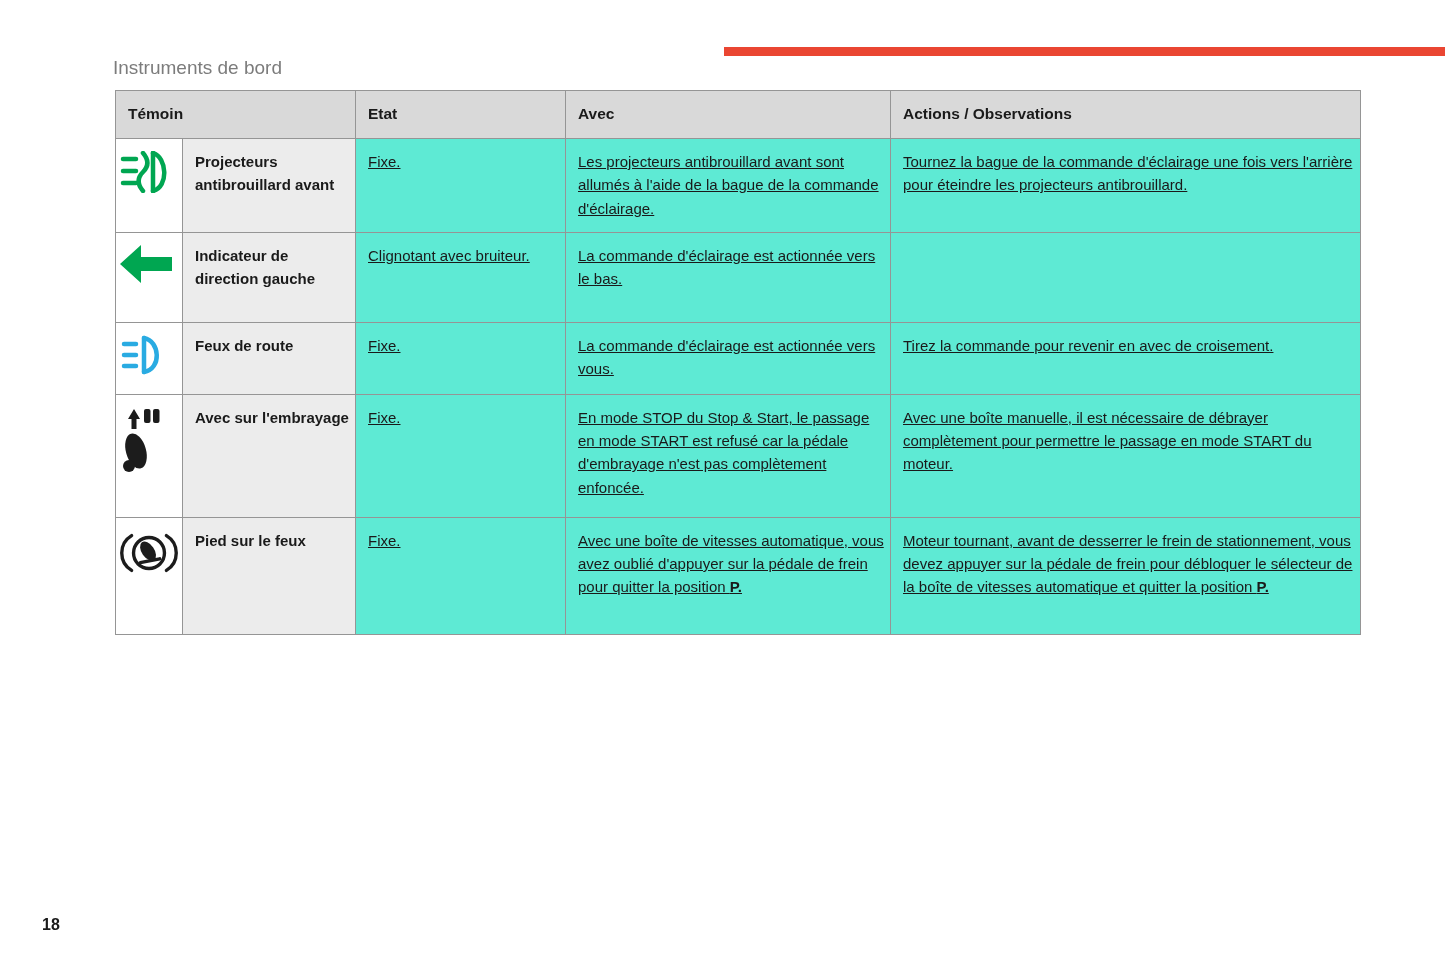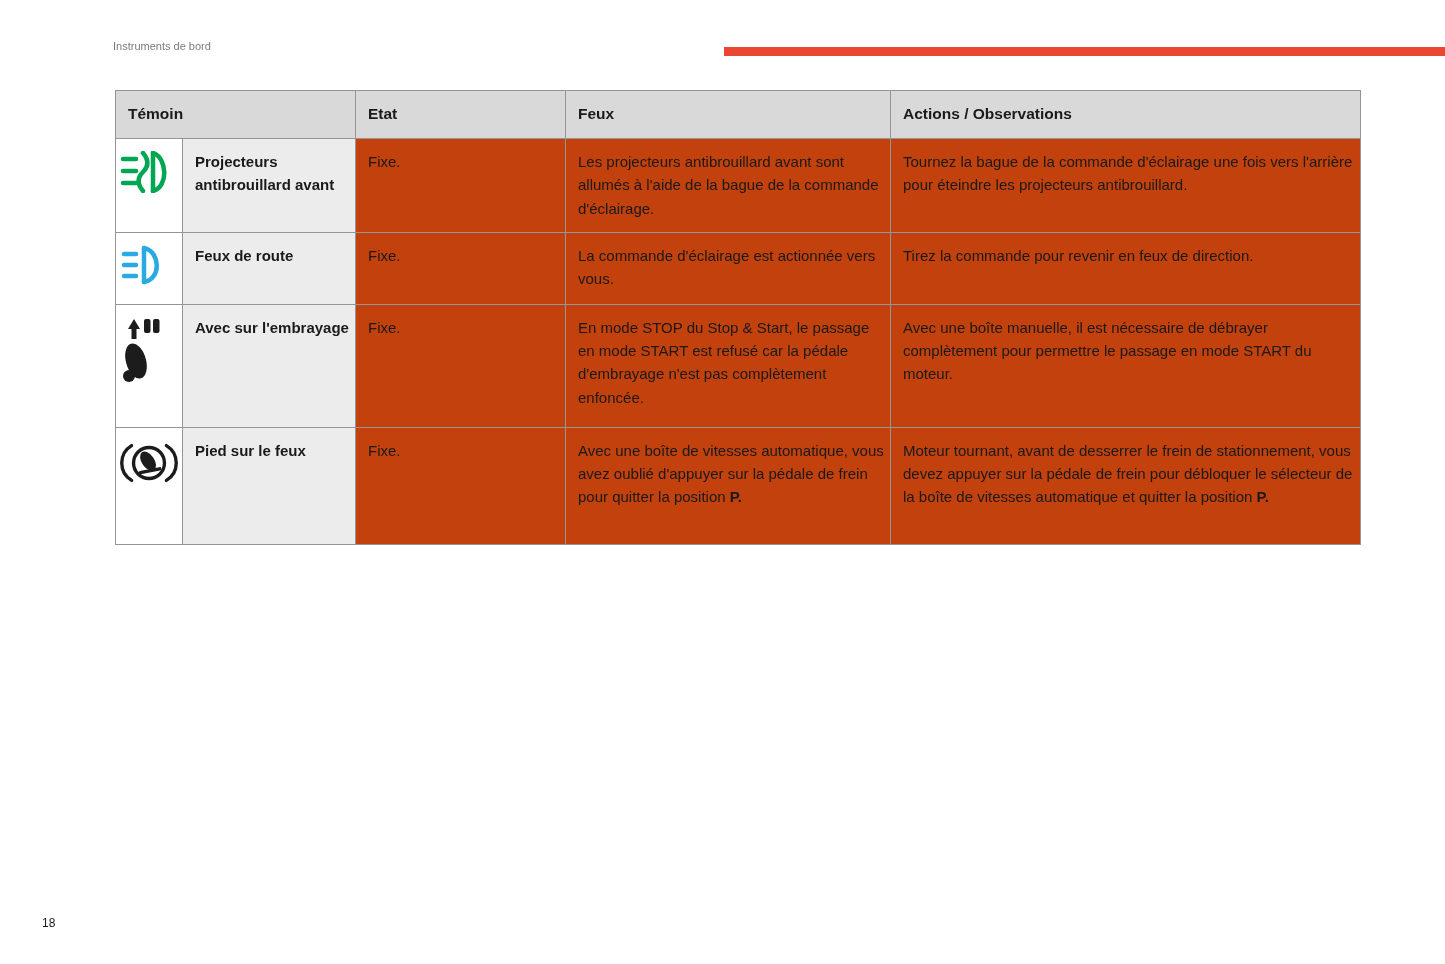--- a/index.html
+++ b/index.html
@@ -7,37 +7,37 @@
     --indicator_green:#00a651;
     --beam_blue:#29abe2;
     --icon_black:#1c1c1c;
     --muted:#7c7c7c;
   }
   *{box-sizing:border-box;}
   html,body{margin:0;padding:0;background:#fff;}
   body{font-family:"Liberation Sans", sans-serif; color:#1a1a1a;}
   .page{position:relative;width:1445px;height:964px;background:#fff;overflow:hidden;}
 
-  .page-title{position:absolute;left:113px;top:40px;font-size:11px;color:var(--muted);}
+  .page-title{position:absolute;left:113px;top:57px;font-size:19px;color:var(--muted);}
   .accent-bar{position:absolute;left:724px;top:47px;width:721px;height:9px;background:var(--accent);}
 
   table.warn{position:absolute;left:115px;top:90px;width:1245px;border-collapse:collapse;table-layout:fixed;}
   table.warn th, table.warn td{border:1px solid #959595;vertical-align:top;text-align:left;}
   thead th{background:#d9d9d9;font-weight:bold;font-size:15.5px;padding:14px 12px 12px 12px;margin-top:20px;}
   td{font-size:15px;line-height:1.55;padding:11px 4px 12px 12px;}
   td.icon-cell{background:#fff;text-align:center;padding:12px 4px 6px 4px;}
   td.name-cell{background:#ececec;font-weight:bold;}
-  td.etat-cell,td.cause-cell,td.actions-cell{background:#c2410c;}
+  td.etat-cell,td.cause-cell,td.actions-cell{background:#5eead4;text-decoration:underline;}
   .bold-p{font-weight:bold;}
 
   .ic-green{color:var(--indicator_green);}
   .ic-blue{color:var(--beam_blue);}
   .ic-black{color:var(--icon_black);}
 
-  .page-number{position:absolute;left:42px;top:916px;font-size:12px;font-weight:normal;}
+  .page-number{position:absolute;left:42px;top:916px;font-size:16px;font-weight:bold;}
 </style>
 </head>
 <body>
 
 <div class="page">
 
   <div class="page-title">Instruments de bord</div>
   <div class="accent-bar"></div>
 
   <table class="warn">
@@ -45,21 +45,21 @@
       <col style="width:67px">
         <col style="width:173px">
         <col style="width:210px">
         <col style="width:325px">
         <col style="width:470px">
     </colgroup>
     <thead>
       <tr style="height:48px">
         <th colspan="2">Témoin</th>
         <th>Etat</th>
-        <th>Feux</th>
+        <th>Avec</th>
         <th>Actions / Observations</th>
       </tr>
     </thead>
     <tbody>
 
       <tr style="height:90px">
         <td class="icon-cell">
           <svg class="ic-green" width="50" height="42" viewBox="0 0 50 42">
             <g fill="none" stroke="currentColor" stroke-width="4.5" stroke-linecap="round">
               <path d="M3 8 H16"></path>
@@ -70,39 +70,50 @@
               <path d="M33 2 C47 6 49 36 33 40"></path>
             </g>
           </svg>
         </td>
         <td class="name-cell">Projecteurs antibrouillard avant</td>
         <td class="etat-cell">Fixe.</td>
         <td class="cause-cell">Les projecteurs antibrouillard avant sont allumés à l'aide de la bague de la commande d'éclairage.</td>
         <td class="actions-cell">Tournez la bague de la commande d'éclairage une fois vers l'arrière pour éteindre les projecteurs antibrouillard.</td>
       </tr>
 
+      <tr style="height:90px">
+        <td class="icon-cell">
+          <svg class="ic-green" width="52" height="38" viewBox="0 0 52 38">
+            <polygon fill="currentColor" points="0,19 21,0 21,12 52,12 52,26 21,26 21,38"></polygon>
+          </svg>
+        </td>
+        <td class="name-cell">Indicateur de direction gauche</td>
+        <td class="etat-cell">Clignotant avec bruiteur.</td>
+        <td class="cause-cell">La commande d'éclairage est actionnée vers le bas.</td>
+        <td class="actions-cell"></td>
+      </tr>
 
 
 
       <tr style="height:72px">
         <td class="icon-cell">
           <svg class="ic-blue" width="48" height="40" viewBox="0 0 48 40">
             <g fill="none" stroke="currentColor" stroke-width="4.5" stroke-linecap="round">
               <path d="M4 9 H16"></path>
                 <path d="M4 20 H16"></path>
                 <path d="M4 31 H16"></path>
               <path d="M24 3 V37"></path>
               <path d="M24 3 C40 6 42 34 24 37"></path>
             </g>
           </svg>
         </td>
         <td class="name-cell">Feux de route</td>
         <td class="etat-cell">Fixe.</td>
         <td class="cause-cell">La commande d'éclairage est actionnée vers vous.</td>
-        <td class="actions-cell">Tirez la commande pour revenir en feux de direction.</td>
+        <td class="actions-cell">Tirez la commande pour revenir en avec de croisement.</td>
       </tr>
 
       <tr style="height:123px">
         <td class="icon-cell">
           <svg class="ic-black" width="40" height="66" viewBox="0 0 40 66">
             <g fill="currentColor">
               <polygon points="8,12 14,2 20,12 16.5,12 16.5,22 11.5,22 11.5,12"></polygon>
               <rect x="24" y="2" width="6.5" height="14" rx="2"></rect>
               <rect x="33" y="2" width="6.5" height="14" rx="2"></rect>
               <ellipse cx="16" cy="44" rx="10" ry="18" transform="rotate(-16 16 44)"></ellipse>

